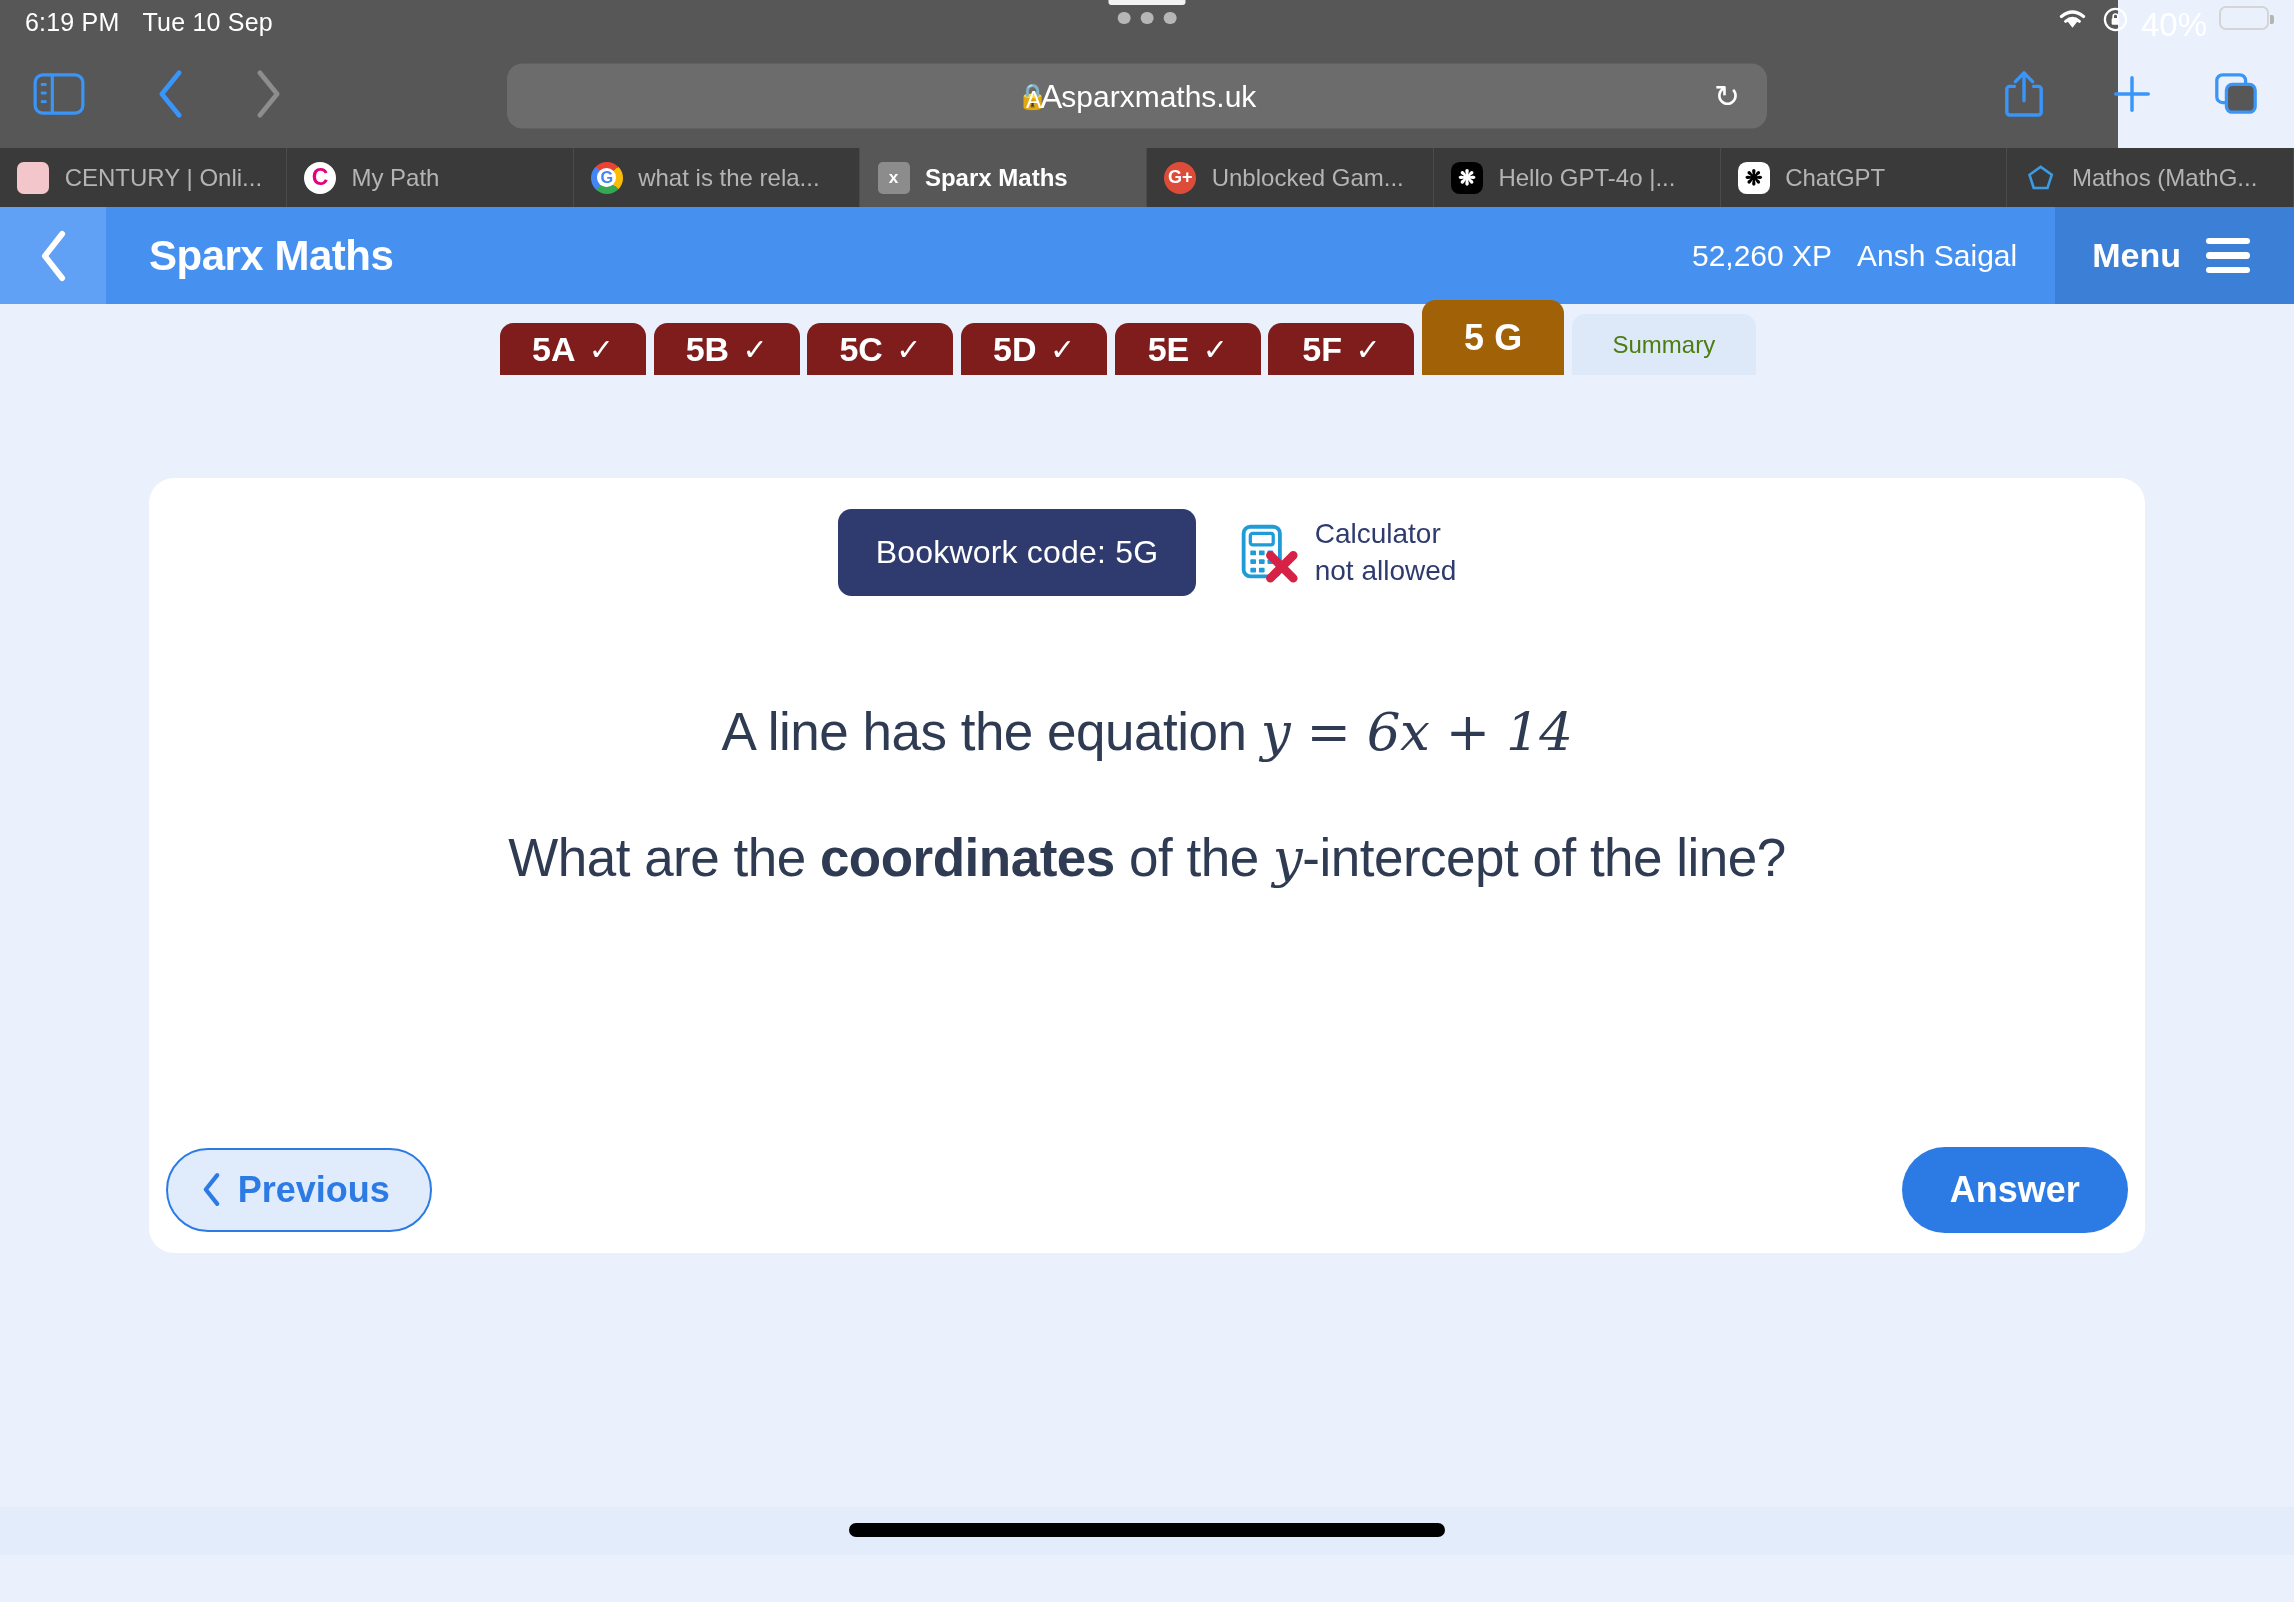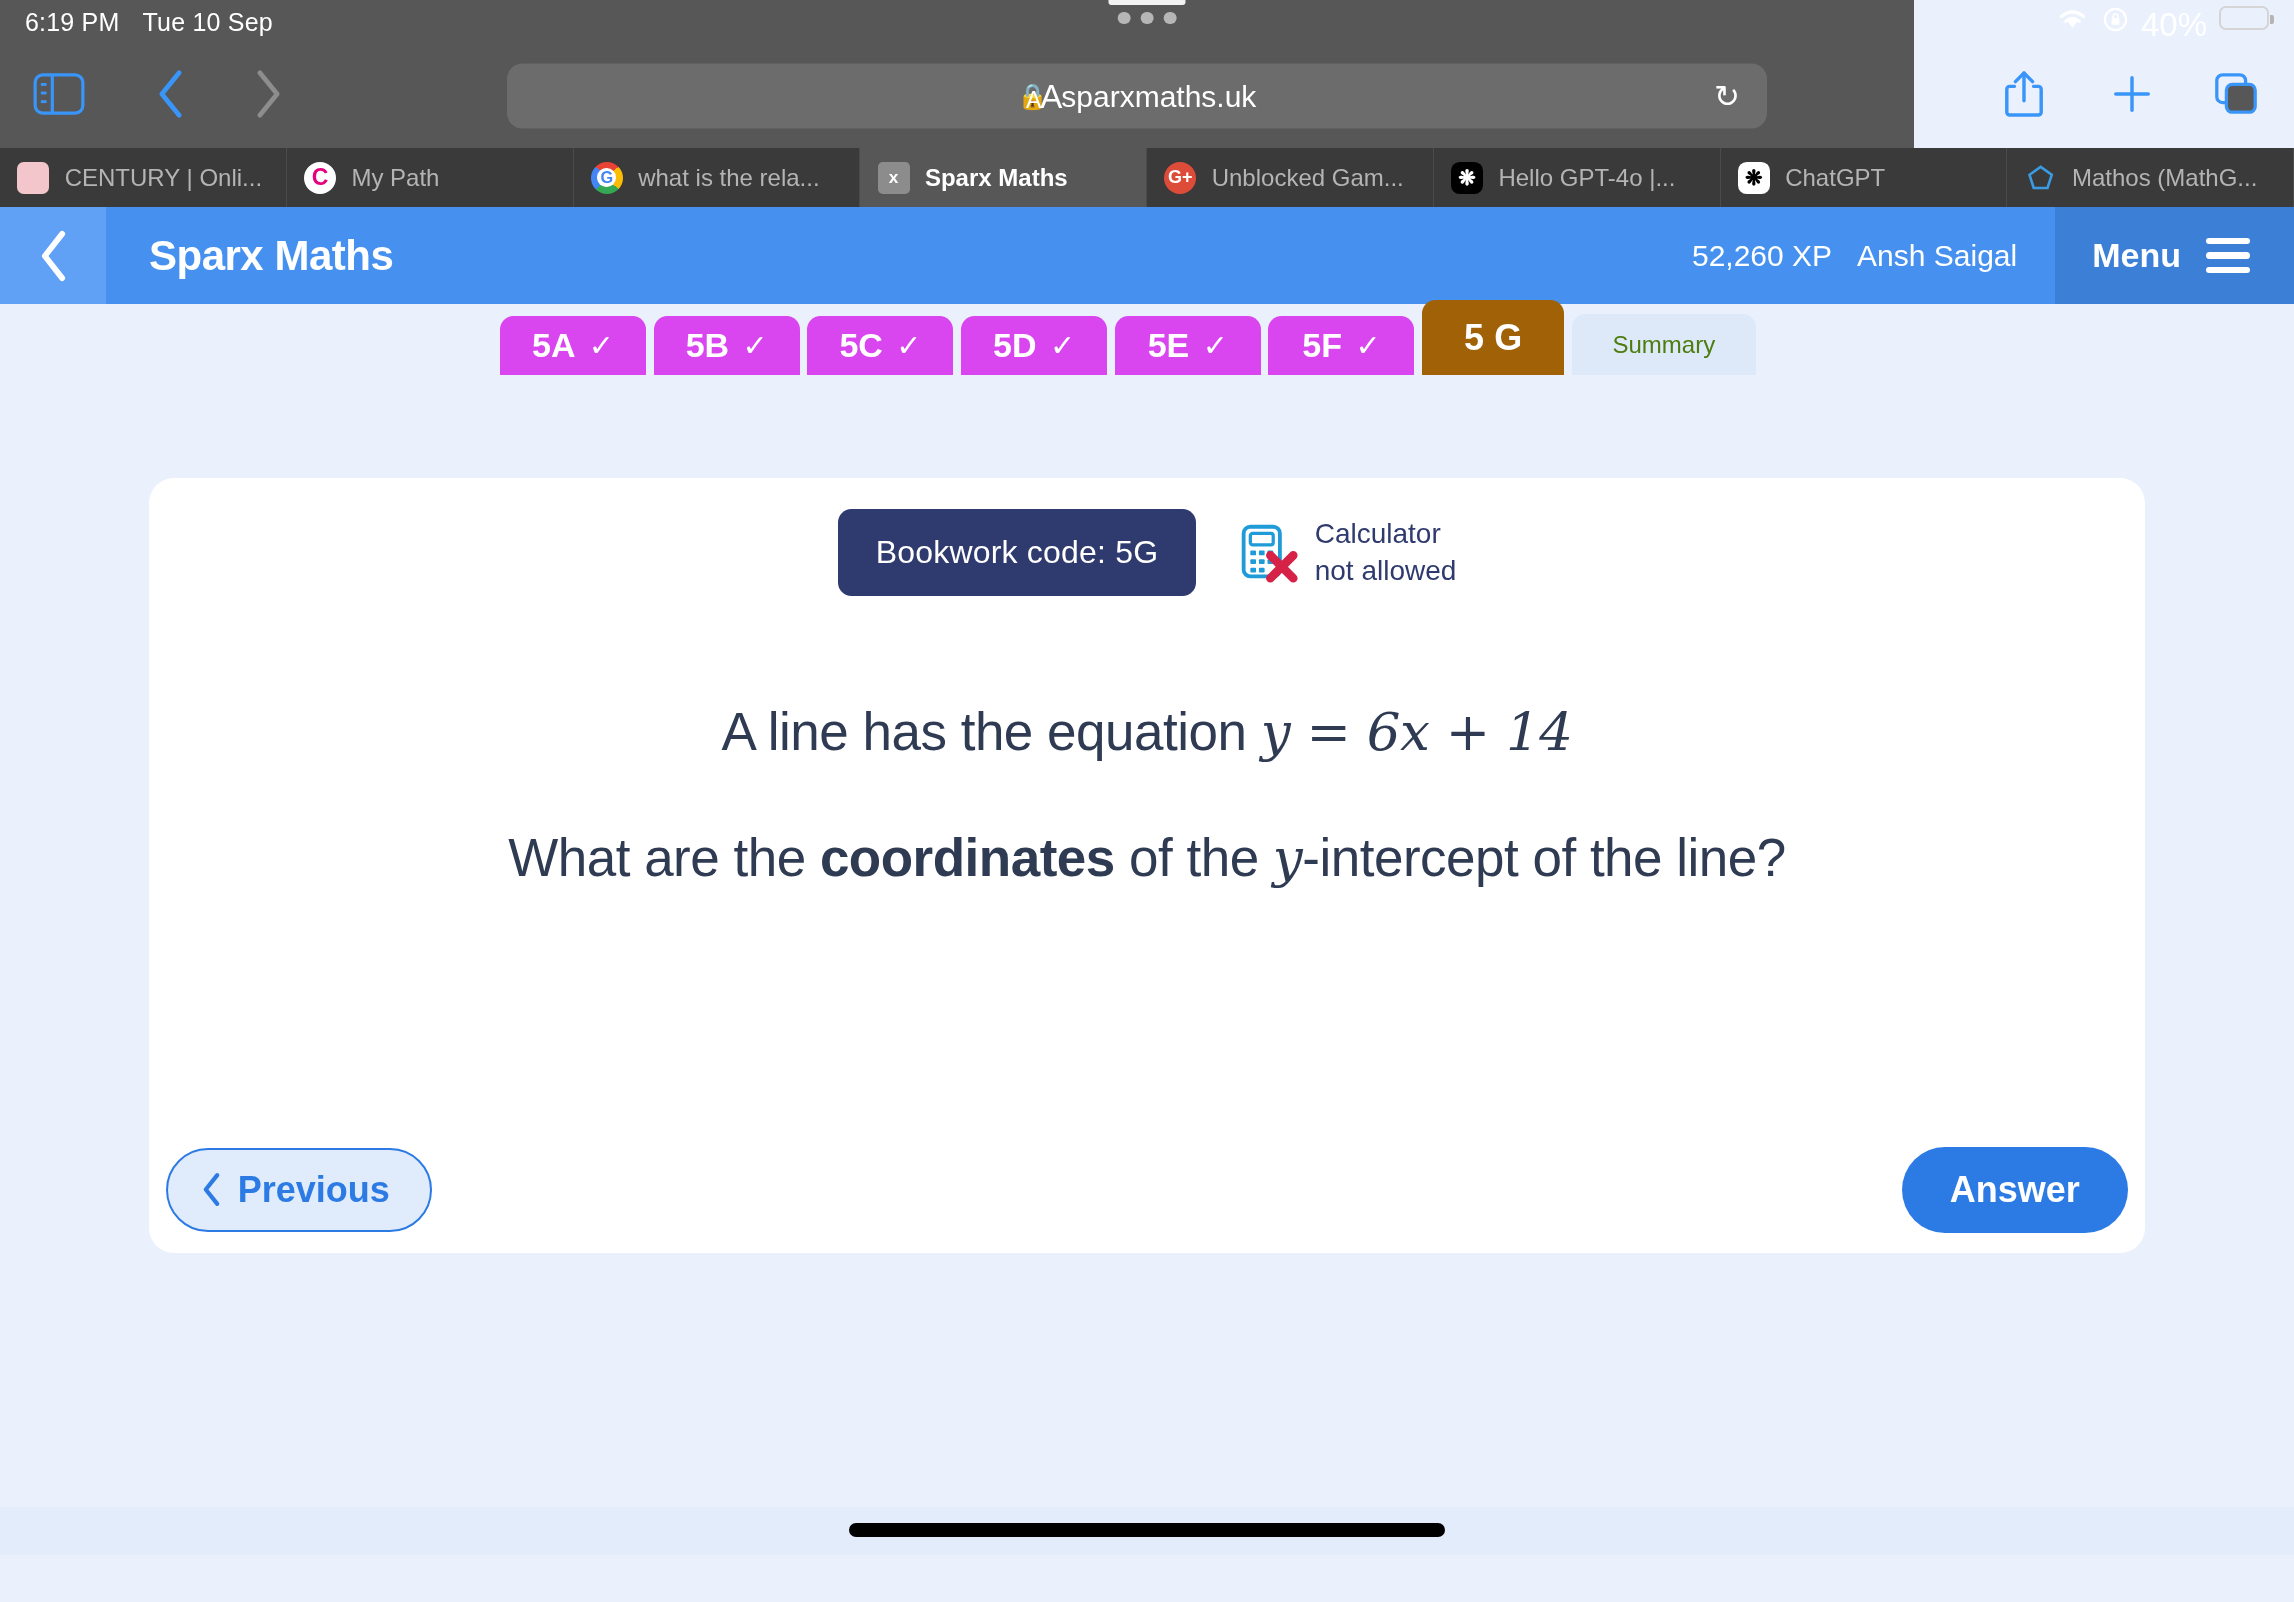--- a/index.html
+++ b/index.html
@@ -6,21 +6,21 @@
   html, body {
     width: 2294px; height: 1602px;
     font-family: "Liberation Sans", sans-serif;
     overflow: hidden;
     background: #eaf1fd;
   }
 
   
   .ipad-chrome {
     position: absolute; top: 0; left: 0;
-    width: 1914px; height: 207px;
+    width: 2118px; height: 207px;
     background: #575757;
   }
   .statusbar {
     position: absolute; top: 0; left: 0; width: 2294px; height: 44px;
   }
   .sb-left {
     position: absolute; left: 25px; top: 7.7px;
     display: flex; align-items: baseline; gap: 23px;
     color: #fff; font-size: 25px; letter-spacing: 0.2px;
   }
@@ -138,25 +138,25 @@
   }
   .burger { display: flex; flex-direction: column; gap: 7.7px; }
   .burger i { display: block; width: 44px; height: 6.7px; background: #fff; border-radius: 3.8px; }
 
   
   .modtabs {
     position: relative; height: 71px;
     display: flex; align-items: flex-end; padding-left: 500px; gap: 7.7px;
   }
   .mtab {
-    height: 59px; min-width: 146px; padding: 0 21px;
+    height: 52px; min-width: 146px; padding: 0 21px;
     border-radius: 13.4px 13.4px 0 0;
     display: flex; align-items: center; justify-content: center; gap: 13.4px;
     font-size: 34px; font-weight: 700; color: #fff;
-    background: #d946ef; cursor: pointer;
+    background: #7f1d1d; cursor: pointer;
   }
   .mtab .tick { font-size: 30px; font-weight: 400; }
   .mtab.current { background: #a16207; height: 75px; min-width: 142px; font-size: 36px; }
   .mtab.summary {
     background: #dde8f8; color: #4d7c0f; font-weight: 400;
     height: 61px; min-width: 184px; font-size: 24px;
   }
 
   .card {
     position: absolute; left: 149px; top: 271px;

